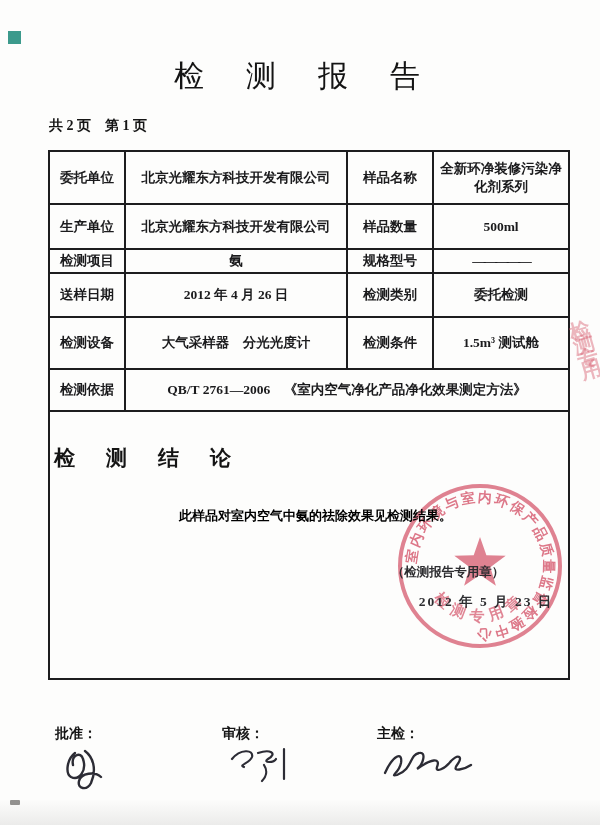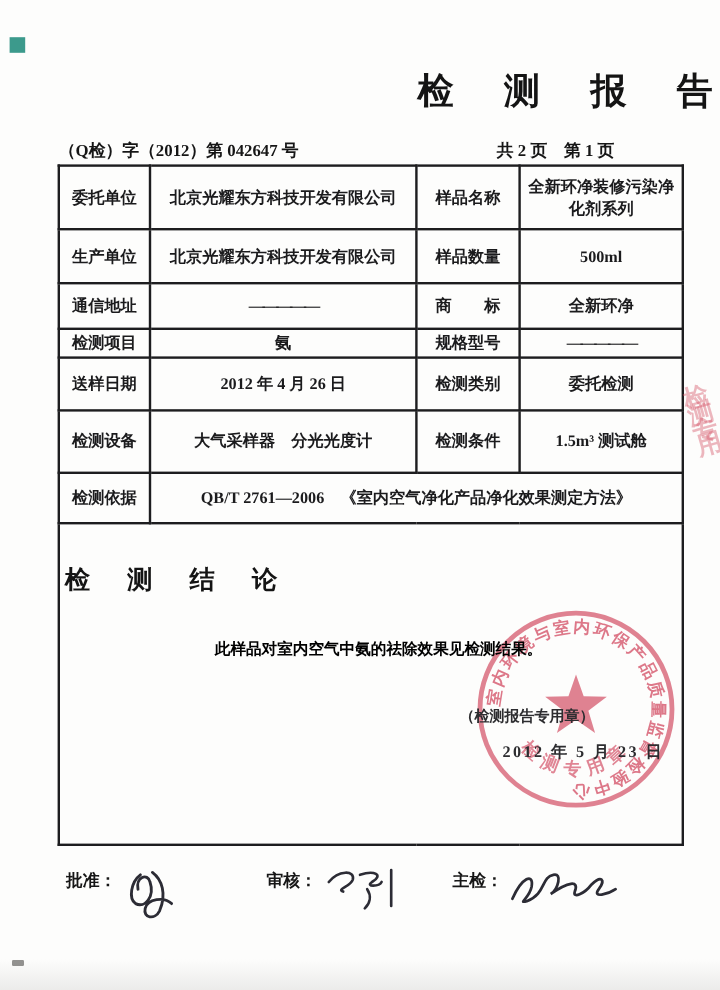--- a/index.html
+++ b/index.html
@@ -4,92 +4,85 @@
 <style>
   html,body{margin:0;padding:0;}
   body{width:600px;height:825px;background:#e9e9e9;font-family:"Liberation Serif","DejaVu Serif",serif;}
   .sheet{position:relative;width:600px;height:825px;background:#fdfdfc;overflow:hidden;color:#1f1f22;}
   .sheet::after{content:"";position:absolute;left:0;right:0;bottom:0;height:26px;
     background:linear-gradient(to bottom,rgba(0,0,0,0) 0%,rgba(80,78,76,.10) 100%);pointer-events:none;}
 
   .corner-mark{position:absolute;left:8px;top:31px;width:13px;height:13px;background:#3c9a8c;}
   .scan-dot{position:absolute;left:10px;top:800px;width:10px;height:5px;background:rgba(60,58,55,.55);border-radius:1px;}
 
-  .title{position:absolute;left:0;top:56px;width:100%;text-align:right;
-    font-size:30px;font-weight:bold;letter-spacing:6px;color:#141414;}
+  .title{position:absolute;left:0;top:56px;width:100%;text-align:center;
+    font-size:30px;font-weight:normal;letter-spacing:6px;color:#141414;}
 
   .docline{position:absolute;left:49px;top:117px;width:463px;display:flex;
     justify-content:space-between;font-weight:bold;font-size:14px;color:#161616;}
 
-  table.report{position:absolute;left:48px;top:137px;width:484px;border-collapse:collapse;
+  table.report{position:absolute;left:48px;top:150px;width:484px;border-collapse:collapse;
     table-layout:fixed;}
   table.report td{border:2px solid #1d1d1f;text-align:center;vertical-align:middle;
     font-weight:bold;font-size:13.5px;padding:2px 4px;color:#1b1b1d;}
   td.lab{width:66px;}
   td.val1{width:212px;}
   td.lab2{width:76px;}
   td.val2{width:126px;font-size:13px;}
   tr.r1{height:53px;} tr.r2{height:45px;} tr.r3{height:38px;} tr.r4{height:20px;}
   tr.r5{height:44px;} tr.r6{height:52px;} tr.r7{height:42px;margin-left:25px;}
   .dash{letter-spacing:-2px;}
 
   .concl-cell{height:262px;position:relative;vertical-align:top !important;overflow:visible;}
   .concl-head{margin-top:30px;text-align:left;font-size:21px;font-weight:bold;letter-spacing:5px;color:#141414;}
   .concl-text{position:absolute;left:129px;top:95px;font-size:13px;font-weight:bold;color:#000000;white-space:nowrap;font-family:Liberation Mono, monospace;}
 
   .stamp{position:absolute;left:342px;top:66px;width:176px;height:176px;mix-blend-mode:multiply;}
-  .stamp-label{position:absolute;left:333px;top:152px;width:130px;text-align:left;
+  .stamp-label{position:absolute;left:333px;top:152px;width:130px;text-align:center;
     font-size:12.5px;font-weight:bold;color:#2d2d30;white-space:nowrap;}
   .stamp-date{position:absolute;left:356px;top:181px;width:160px;
     font-size:13.5px;font-weight:bold;color:#2d2d30;letter-spacing:2px;white-space:nowrap;}
 
   .seam-stamp{position:absolute;right:0;top:295px;width:46px;height:190px;overflow:hidden;pointer-events:none;}
   .seam-stamp .frag{position:absolute;left:12px;top:8px;writing-mode:vertical-rl;
     font-size:21px;font-weight:bold;color:rgba(213,84,102,.42);letter-spacing:14px;
     transform:rotate(-16deg);}
 
   .footer{position:absolute;left:0;top:705px;width:600px;height:70px;}
-  .sig-block{position:absolute;top:14px;display:flex;align-items:flex-start;}
+  .sig-block{position:absolute;top:14px;display:flex;align-items:flex-start;flex-direction:column;}
   .sig-label{font-size:14px;font-weight:bold;color:#161616;white-space:nowrap;margin-top:6px;}
   .sig-svg{margin-left:2px;}
   .b1{left:55px;} .b2{left:222px;} .b3{left:377px;}
 </style>
 </head>
 <body>
 
 <div class="sheet">
 
   <div class="corner-mark"></div>
 
   <div class="title">检　测　报　告</div>
 
   <div class="docline">
-    <span>（Q检）字（2012）第 042647 号</span>
     <span>共 2 页　第 1 页</span>
   </div>
 
   <table class="report">
     <tbody>
         <tr class="r1">
       <td class="lab">委托单位</td>
       <td class="val1">北京光耀东方科技开发有限公司</td>
       <td class="lab2">样品名称</td>
       <td class="val2">全新环净装修污染净化剂系列</td>
     </tr>
     <tr class="r2">
       <td class="lab">生产单位</td>
       <td class="val1">北京光耀东方科技开发有限公司</td>
       <td class="lab2">样品数量</td>
       <td class="val2">500ml</td>
-    </tr>
-    <tr class="r3">
-      <td class="lab">通信地址</td>
-      <td class="val1 dash">—————</td>
-      <td class="lab2">商　　标</td>
-      <td class="val2">全新环净</td>
     </tr>
     <tr class="r4">
       <td class="lab">检测项目</td>
       <td class="val1">氨</td>
       <td class="lab2">规格型号</td>
       <td class="val2 dash">—————</td>
     </tr>
     <tr class="r5">
       <td class="lab">送样日期</td>
       <td class="val1">2012 年 4 月 26 日</td>

